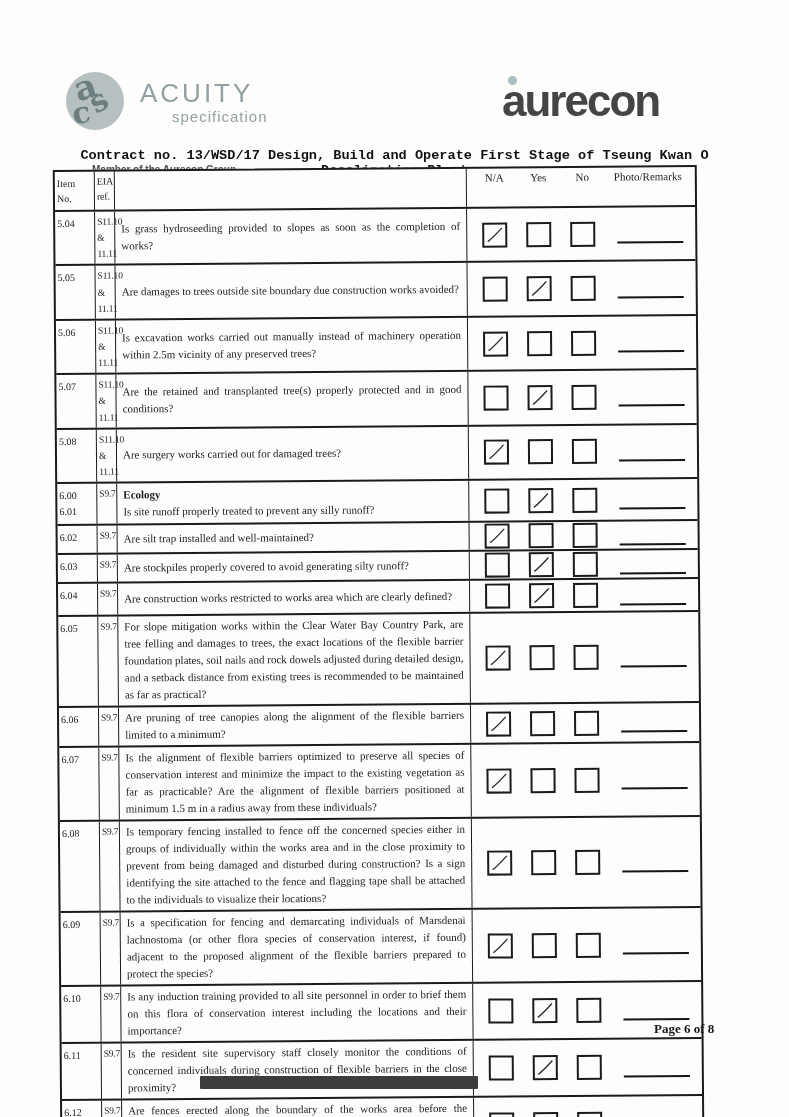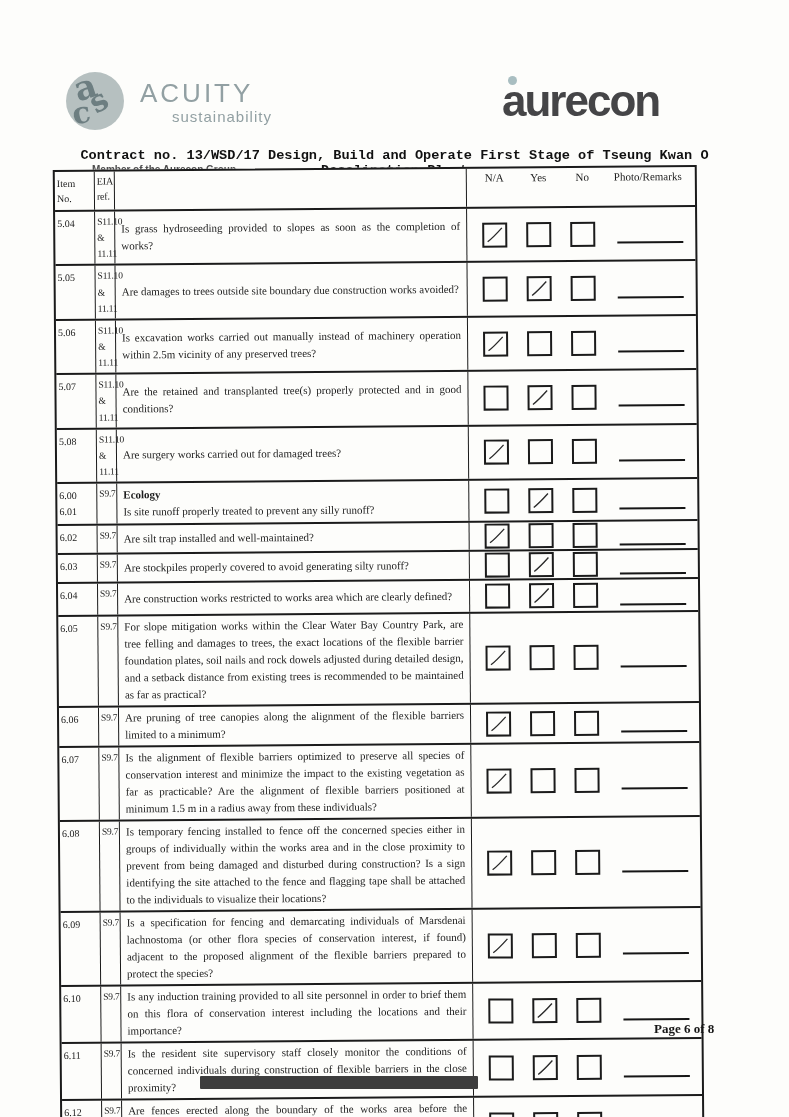--- a/index.html
+++ b/index.html
@@ -64,21 +64,21 @@
 
 <div class="page">
 
   <div class="acuity-logo">
     <div class="monogram">
       <span class="mono-a">a</span>
       <span class="mono-s">s</span>
       <span class="mono-c">c</span>
     </div>
     <div class="acuity-name">ACUITY</div>
-    <div class="acuity-sub">sustainability</div>
+    <div class="acuity-sub">specification</div>
     <div class="acuity-member">Member of the Aurecon Group</div>
   </div>
 
   <div class="aurecon-logo">
     <span class="aurecon-dot"></span>
     <span class="aurecon-word">aurecon</span>
   </div>
 
   <div class="doc-title">Contract no.  13/WSD/17 Design, Build and Operate First Stage of Tseung Kwan O Desalination Plant</div>
 

